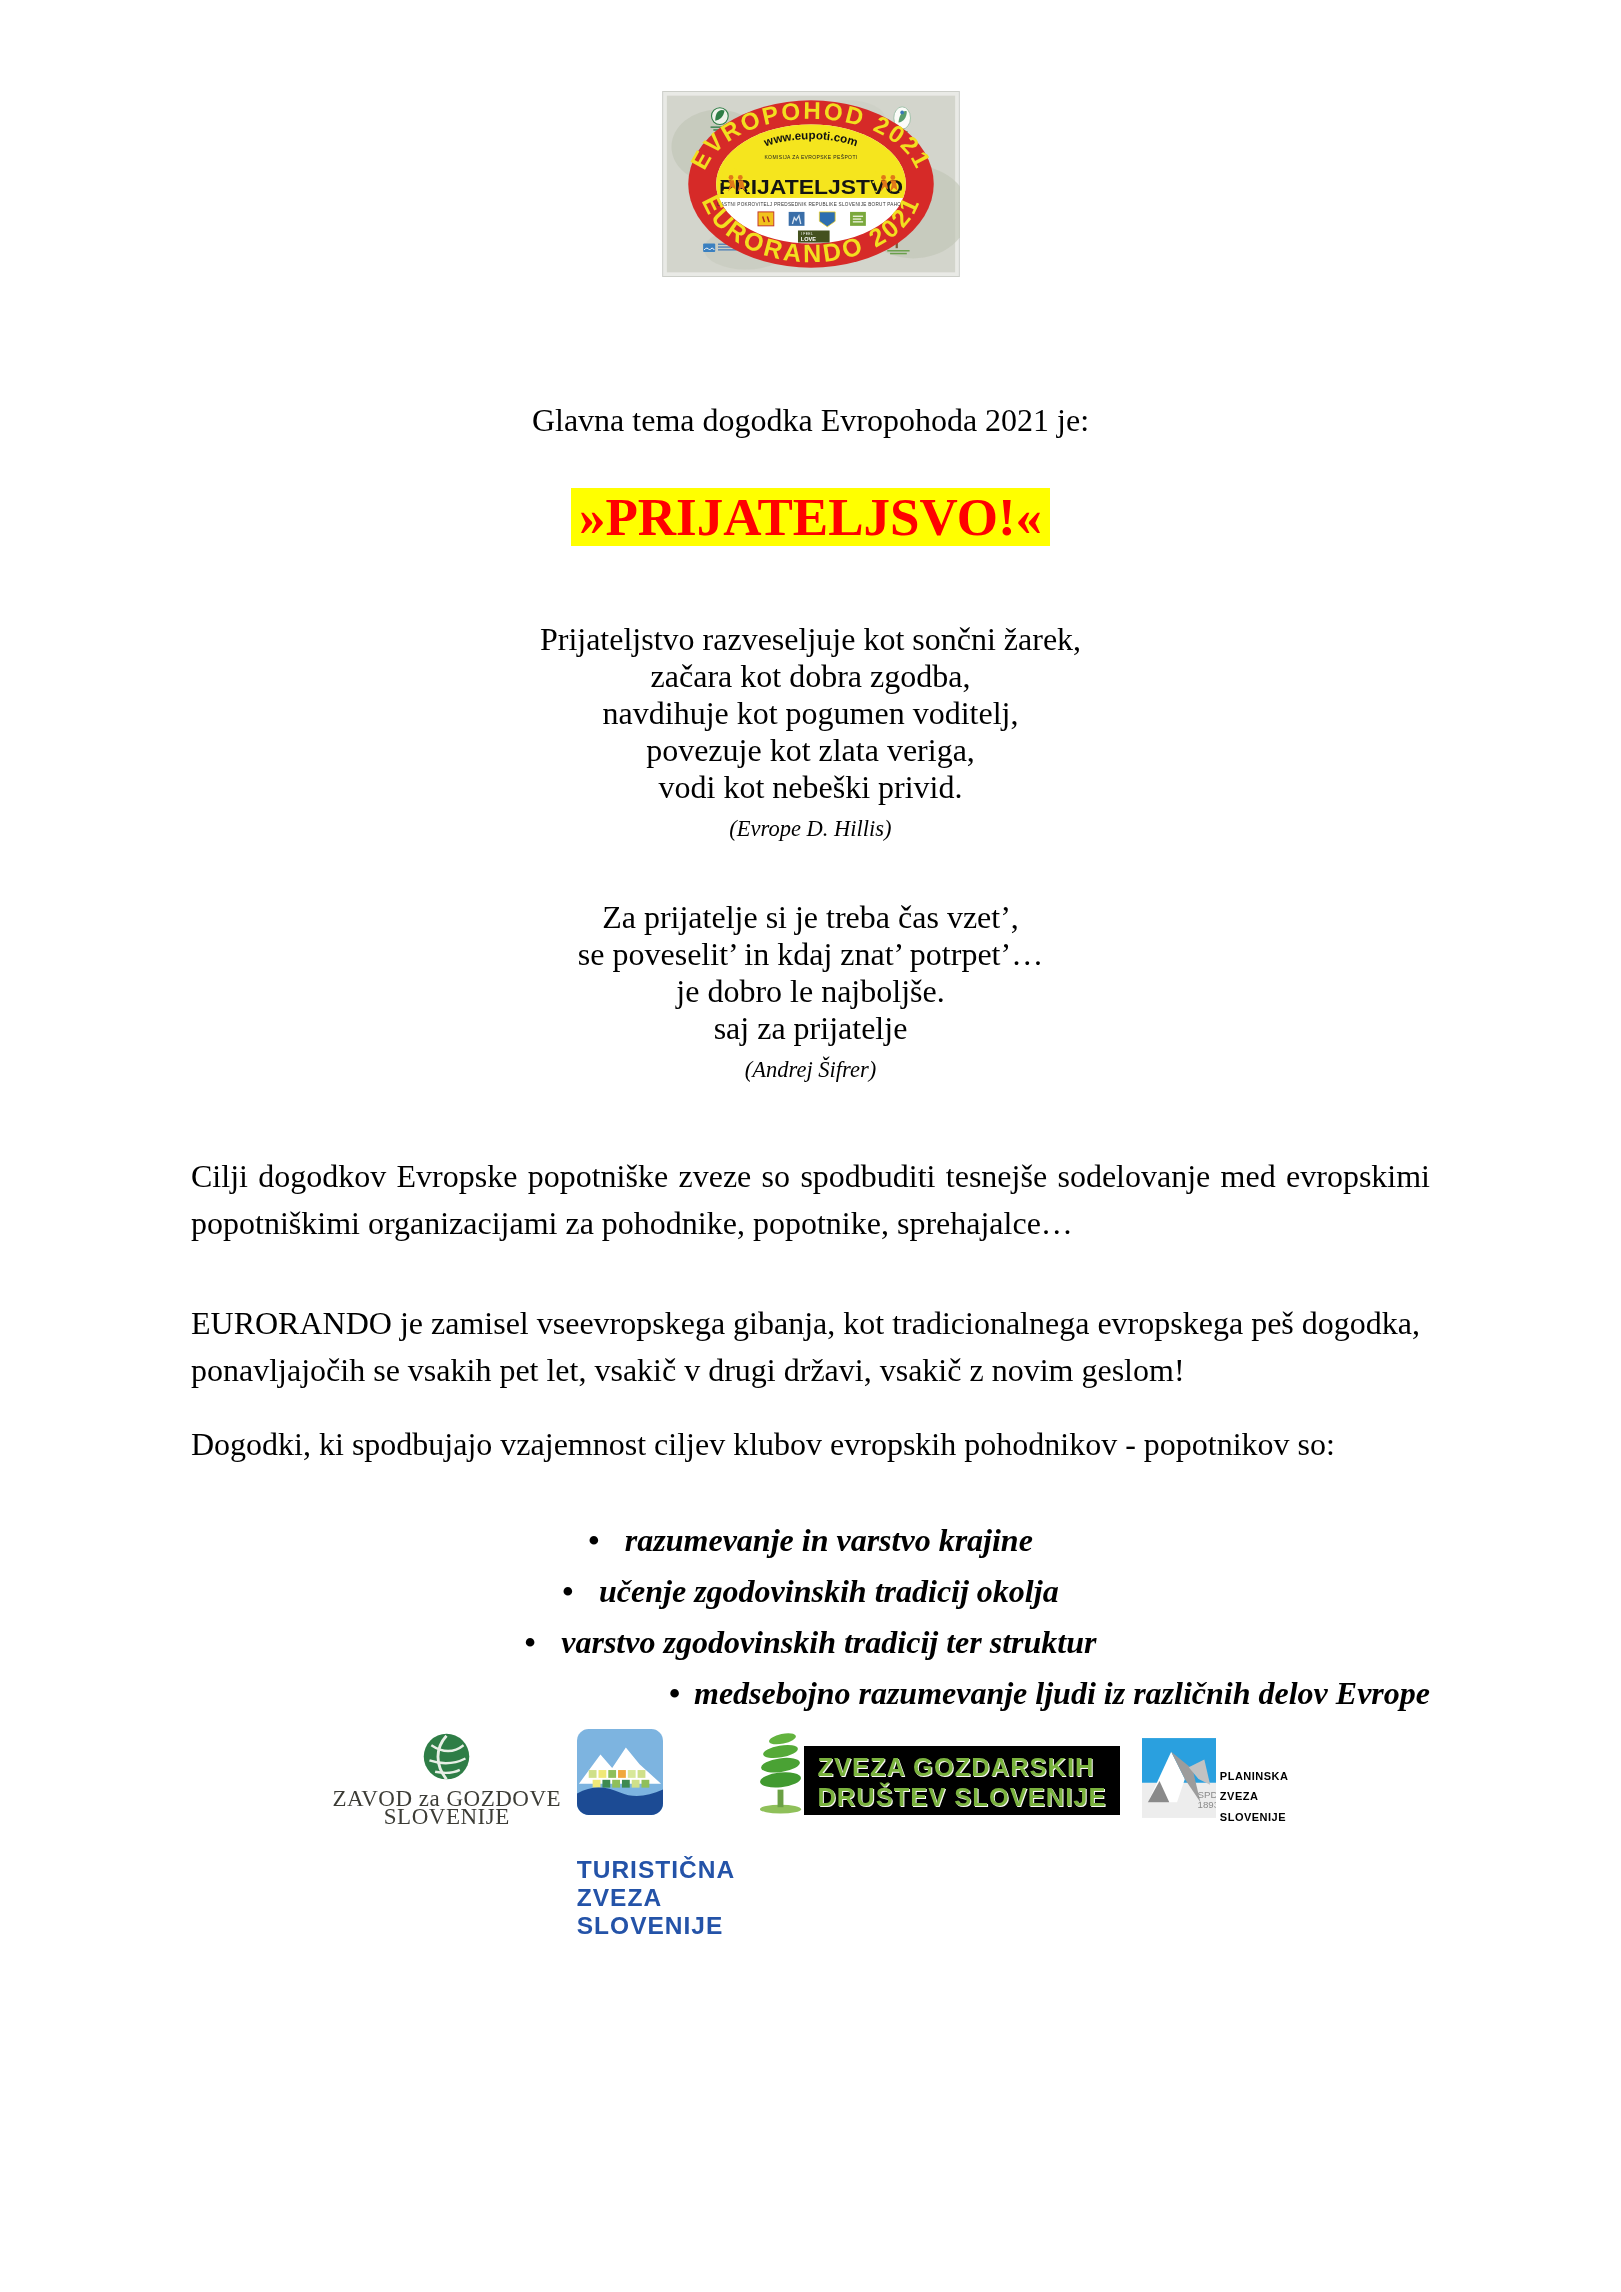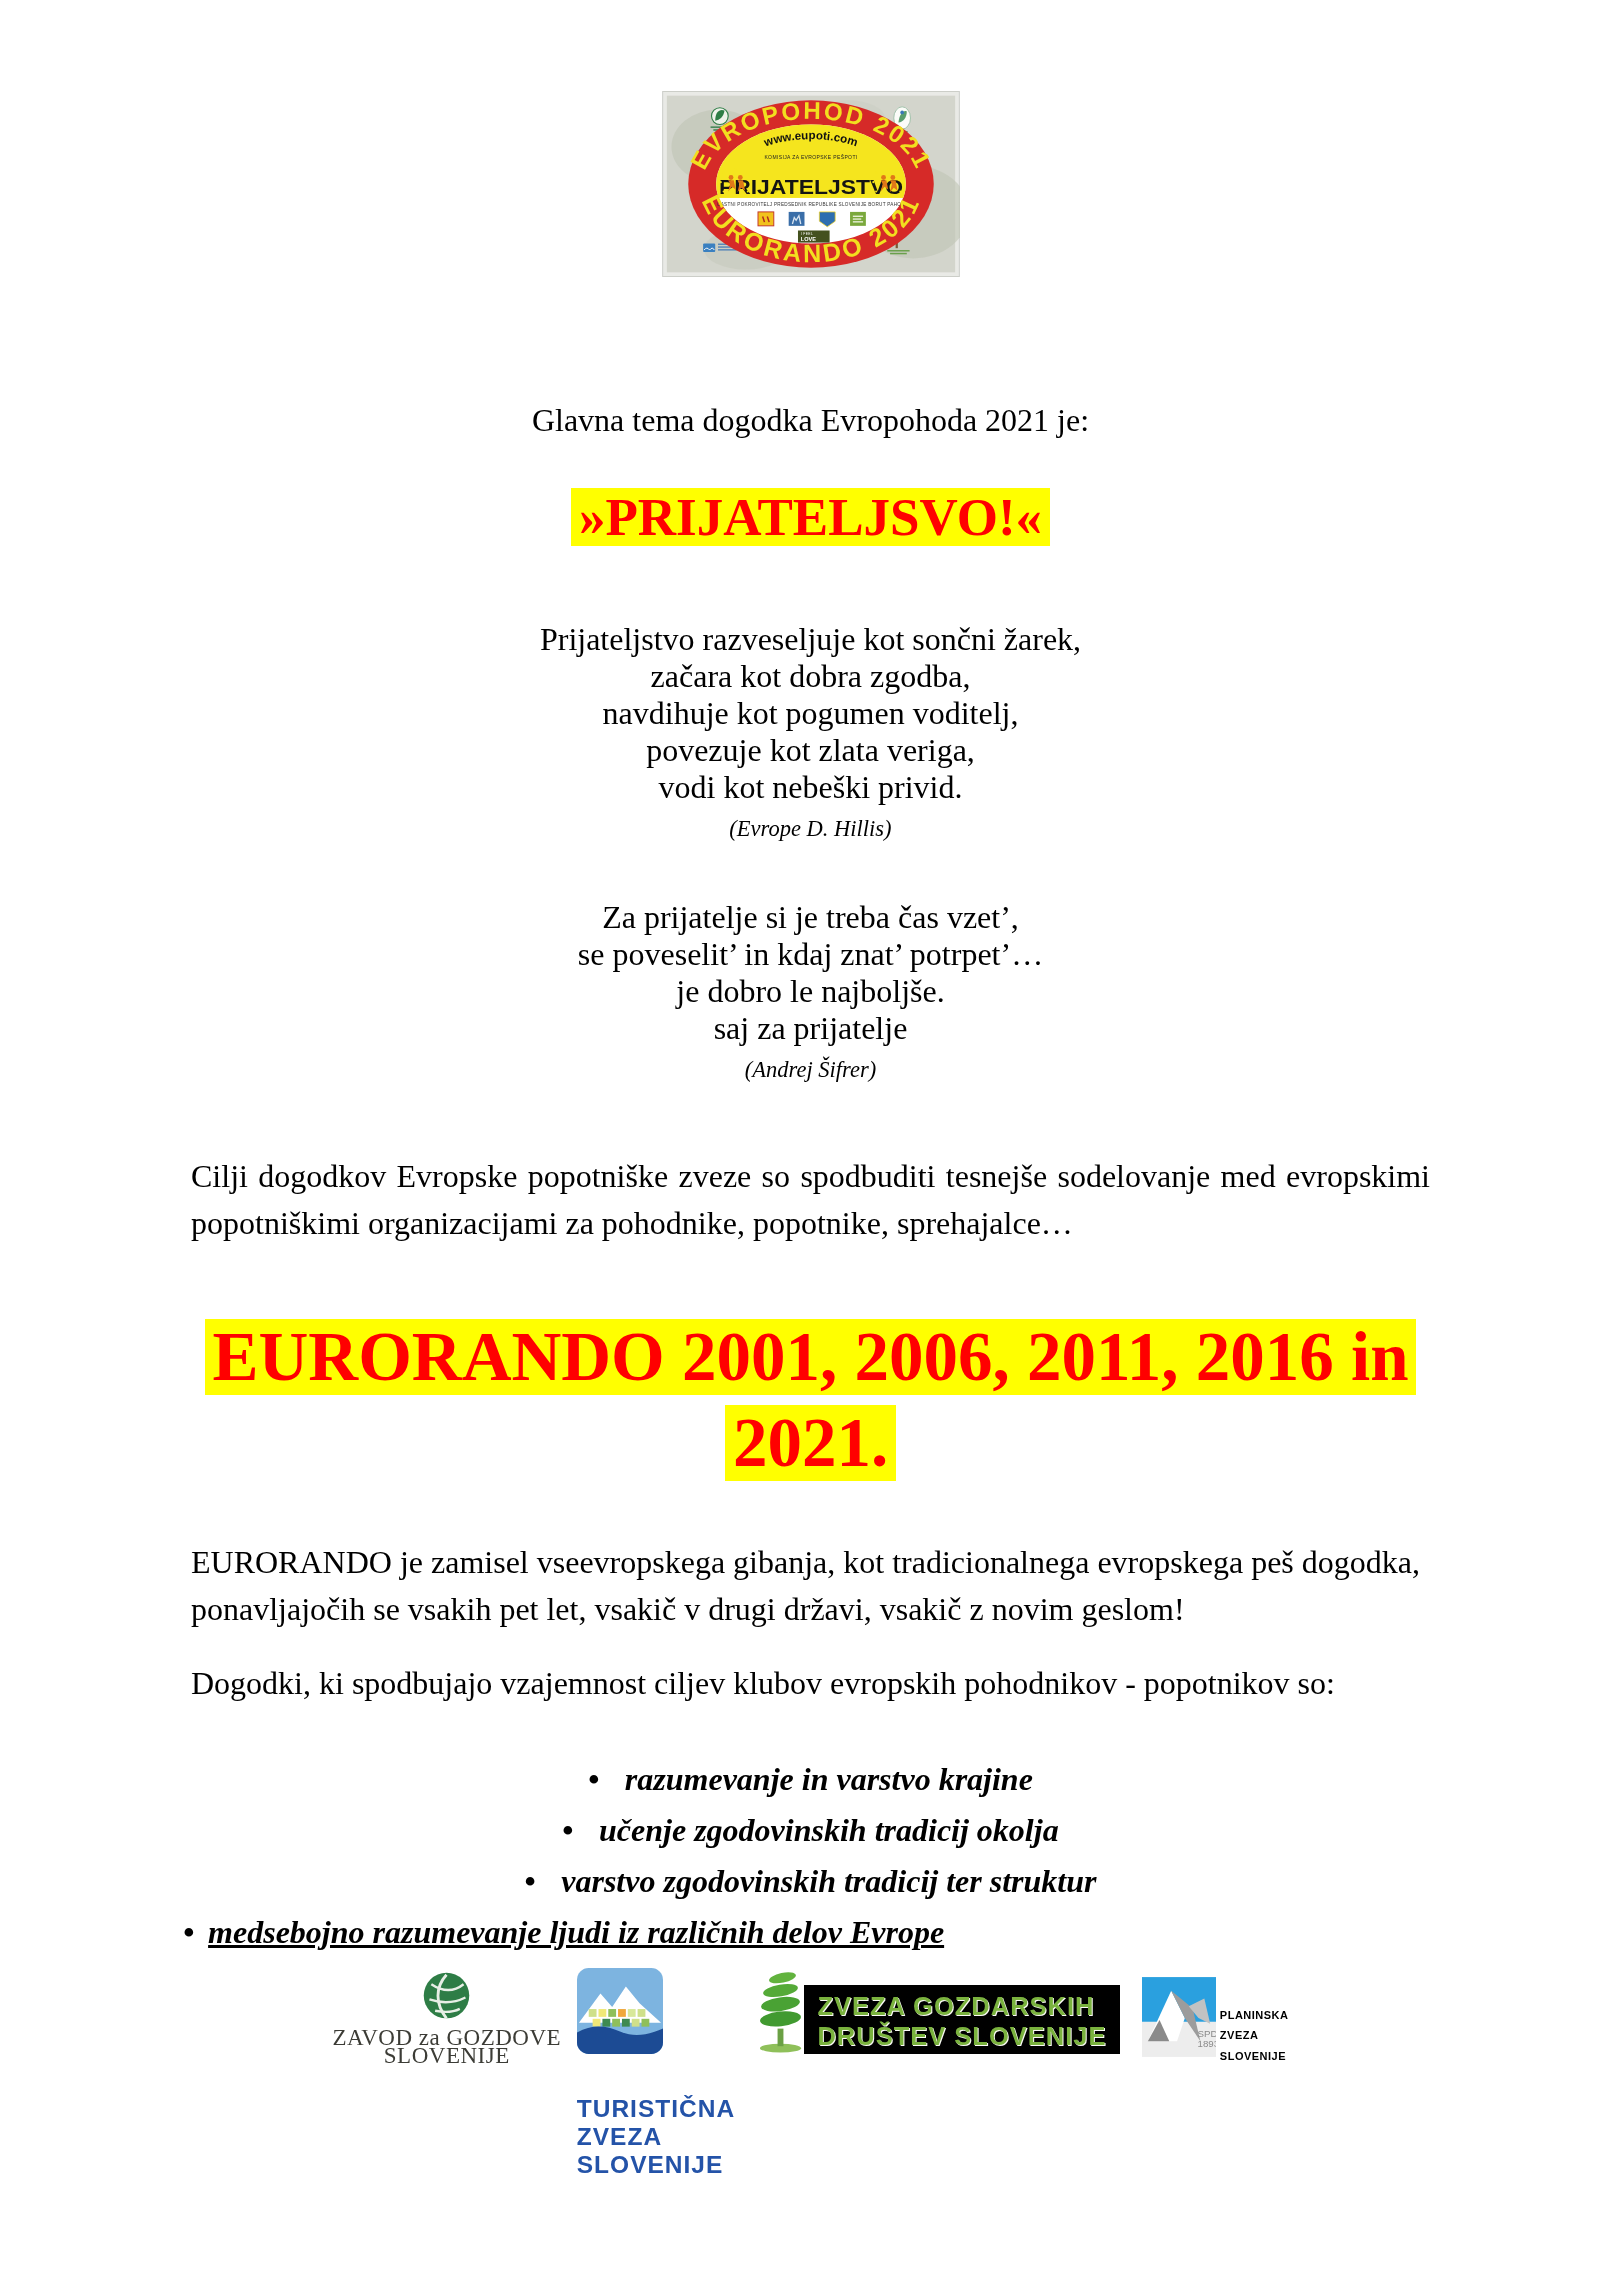--- a/index.html
+++ b/index.html
@@ -17,21 +17,21 @@
   .poem2{margin-top:56px;}
   .attr{font-size:22.5px;line-height:29px;font-style:italic;margin-top:7.8px;}
   .body{font-size:32px;line-height:47px;margin:0;}
   .just{text-align:justify;}
   .p-cilji{margin-top:69px;}
   .h-eurorando{margin:67px 0 0 0;text-align:center;font-size:69px;line-height:86px;font-weight:bold;}
   .p-eurorando{margin-top:53px;}
   .p-dogodki{margin-top:27.4px;}
   .bullets{margin-top:47px;font-size:32px;line-height:51px;font-weight:bold;font-style:italic;}
   .b{text-align:center;}
-  .b.left{text-align:left;margin-left:-7.8px;text-decoration:underline;}
+  .b.left{text-align:right;margin-left:-7.8px;}
   .bm{display:inline-block;margin-right:25.5px;font-style:normal;}
   .b.left .bm{margin-right:13.7px;}
   
   .footer{margin-top:9.8px;display:flex;justify-content:center;align-items:flex-start;gap:15.7px;}
   .partner{display:flex;align-items:flex-start;}
   .zavod{flex-direction:column;align-items:center;margin-top:2px;}
   .zavod-text{font-family:"Liberation Serif", serif;font-size:23px;line-height:18.6px;color:#3c3c36;
               text-align:center;margin-top:3.9px;letter-spacing:0.5px;}
   .tzs{gap:28px;flex-direction:column;}
   .tzs-text{font-family:"Liberation Sans", sans-serif;font-size:24.5px;line-height:28px;font-weight:600;
@@ -174,24 +174,20 @@
     <div class="poem poem2">
       <div>Za prijatelje si je treba čas vzet’,</div>
       <div>se poveselit’ in kdaj znat’ potrpet’…</div>
       <div>je dobro le najboljše.</div>
       <div>saj za prijatelje</div>
       <div class="attr">(Andrej Šifrer)</div>
     </div>
 
     <p class="body just p-cilji">Cilji dogodkov Evropske popotniške zveze so spodbuditi tesnejše sodelovanje med evropskimi popotniškimi organizacijami za pohodnike, popotnike, sprehajalce…</p>
 
-    <h2 class="h-eurorando">
-      <div><span class="hl">EURORANDO 2001, 2006, 2011, 2016 in</span></div>
-      <div><span class="hl">2021.</span></div>
-    </h2>
 
     <p class="body p-eurorando">EURORANDO je zamisel vseevropskega gibanja,  kot tradicionalnega evropskega  peš dogodka, ponavljajočih se vsakih pet let, vsakič v drugi državi, vsakič z novim geslom!</p>
 
     <p class="body just p-dogodki">Dogodki, ki spodbujajo vzajemnost ciljev klubov evropskih pohodnikov - popotnikov so:</p>
 
     <div class="bullets">
       <div class="b"><span class="bm">•</span><span>razumevanje in varstvo krajine</span></div>
       <div class="b"><span class="bm">•</span><span>učenje zgodovinskih tradicij okolja</span></div>
       <div class="b"><span class="bm">•</span><span>varstvo zgodovinskih tradicij ter struktur</span></div>
       <div class="b left"><span class="bm">•</span><span>medsebojno razumevanje ljudi iz različnih delov Evrope</span></div>

